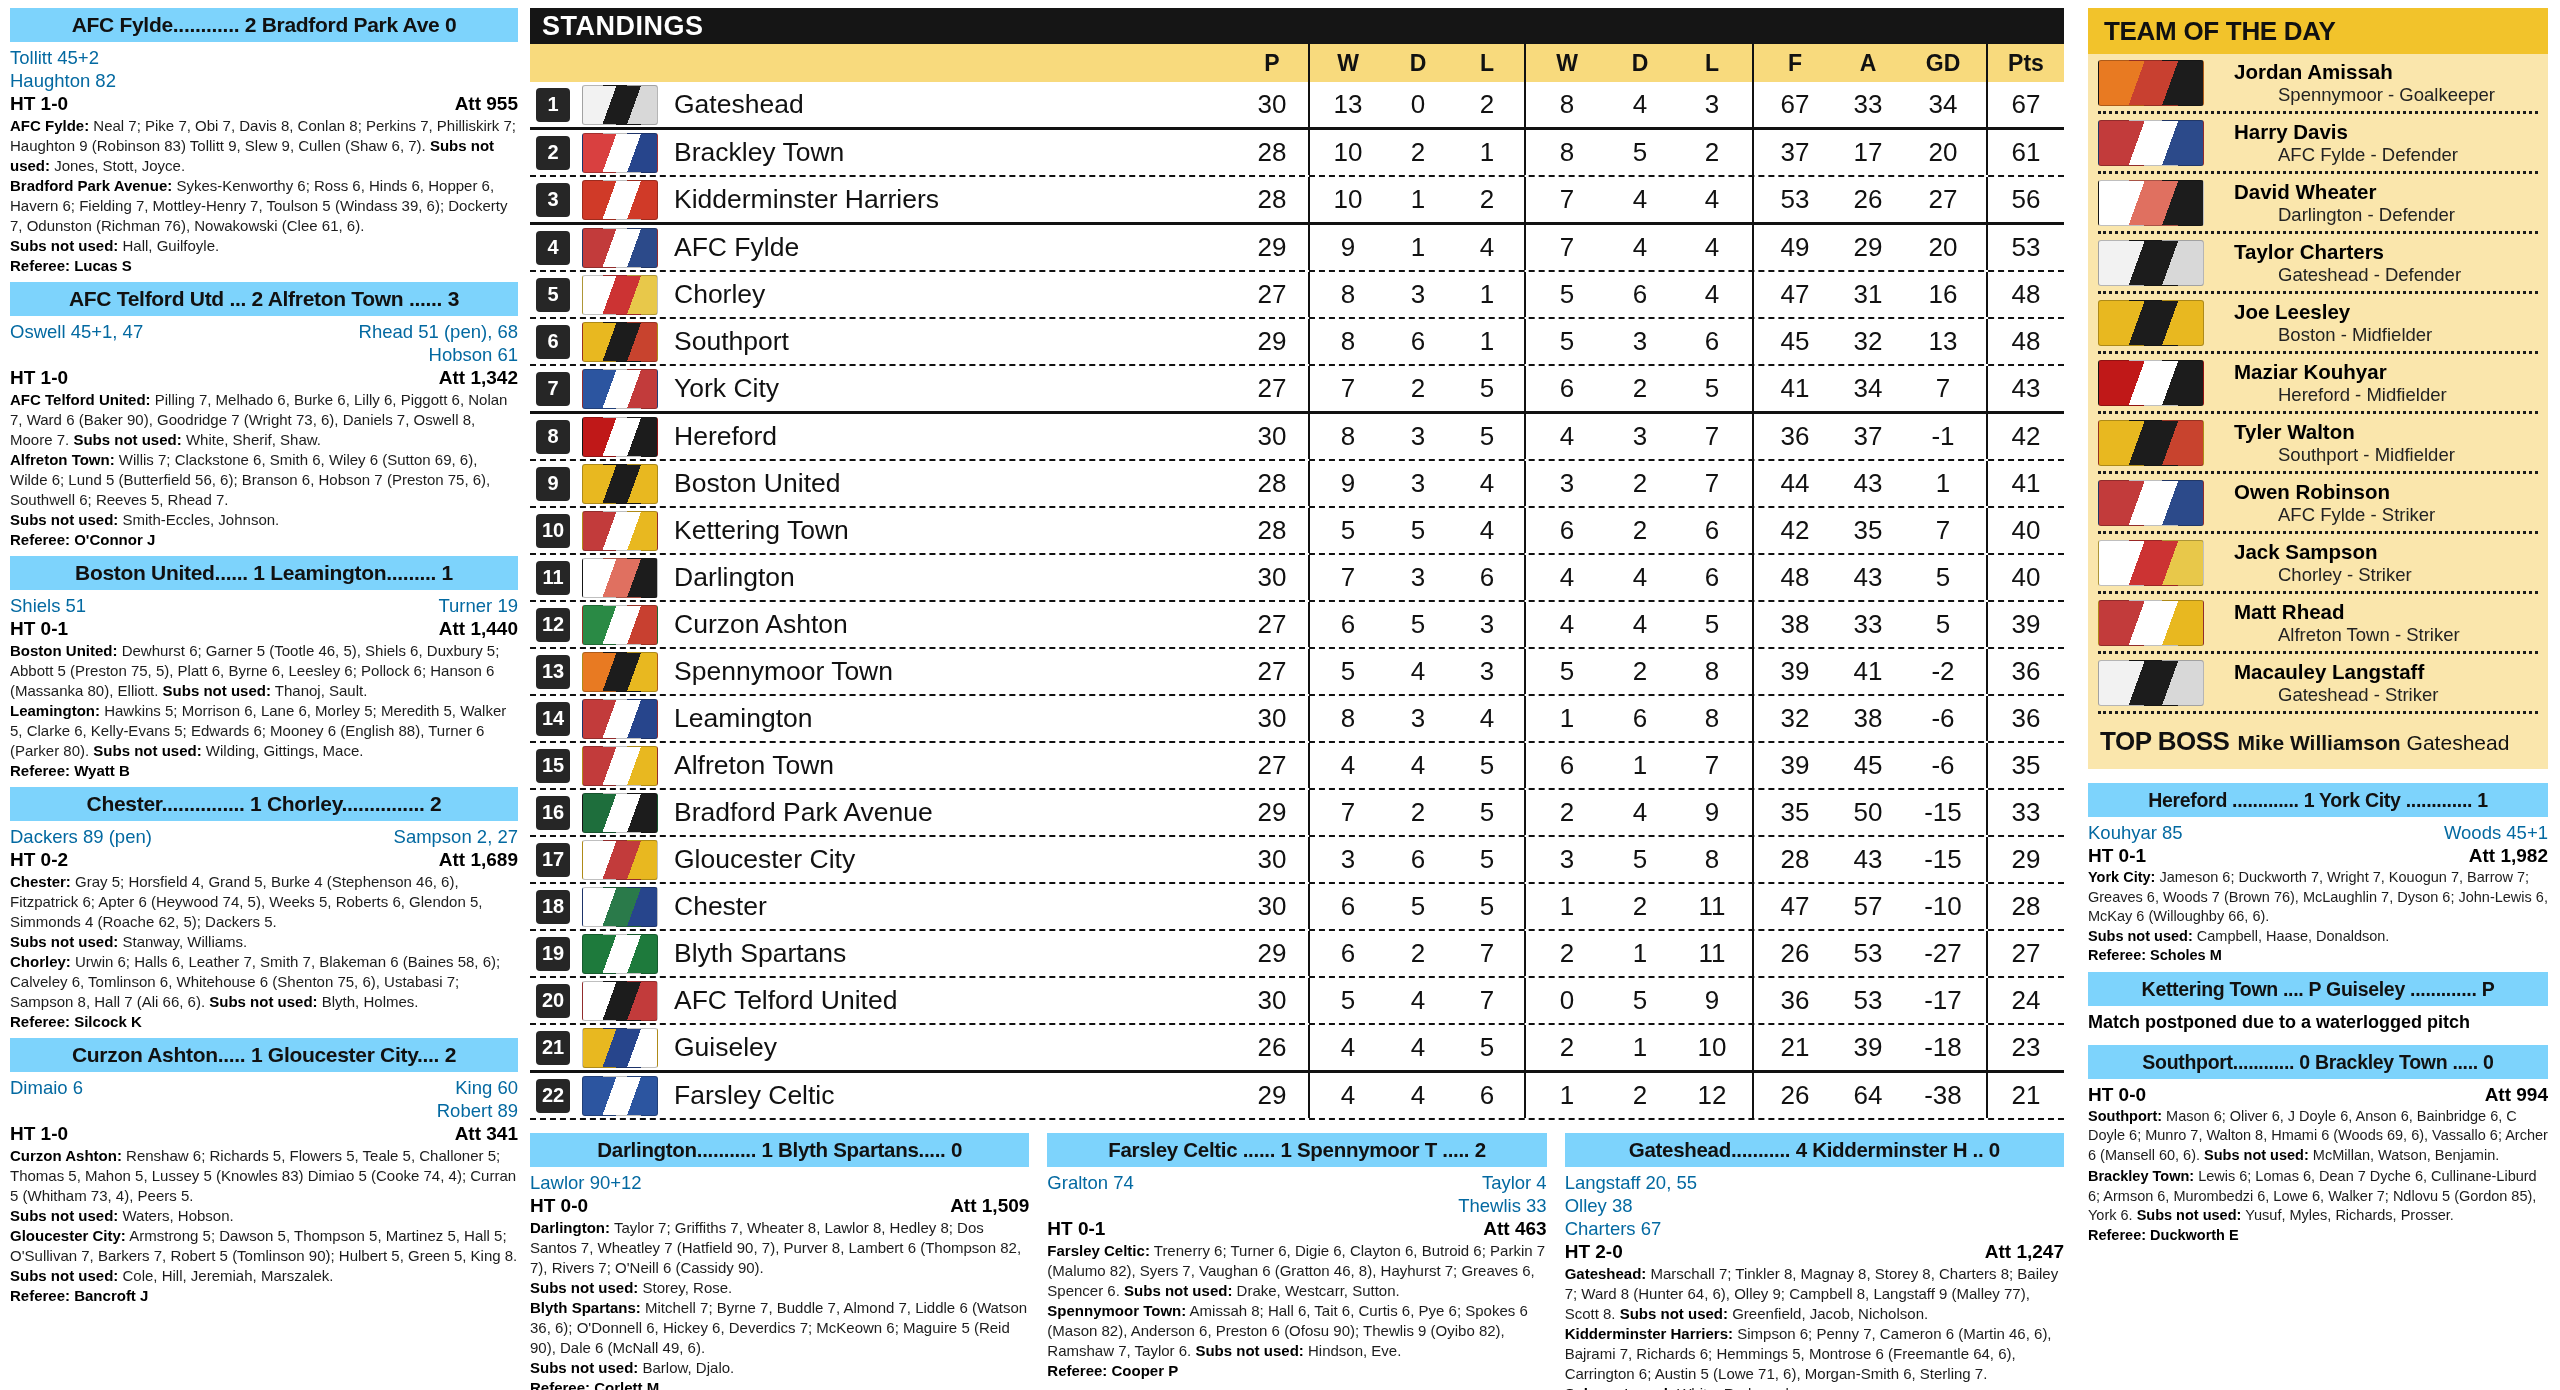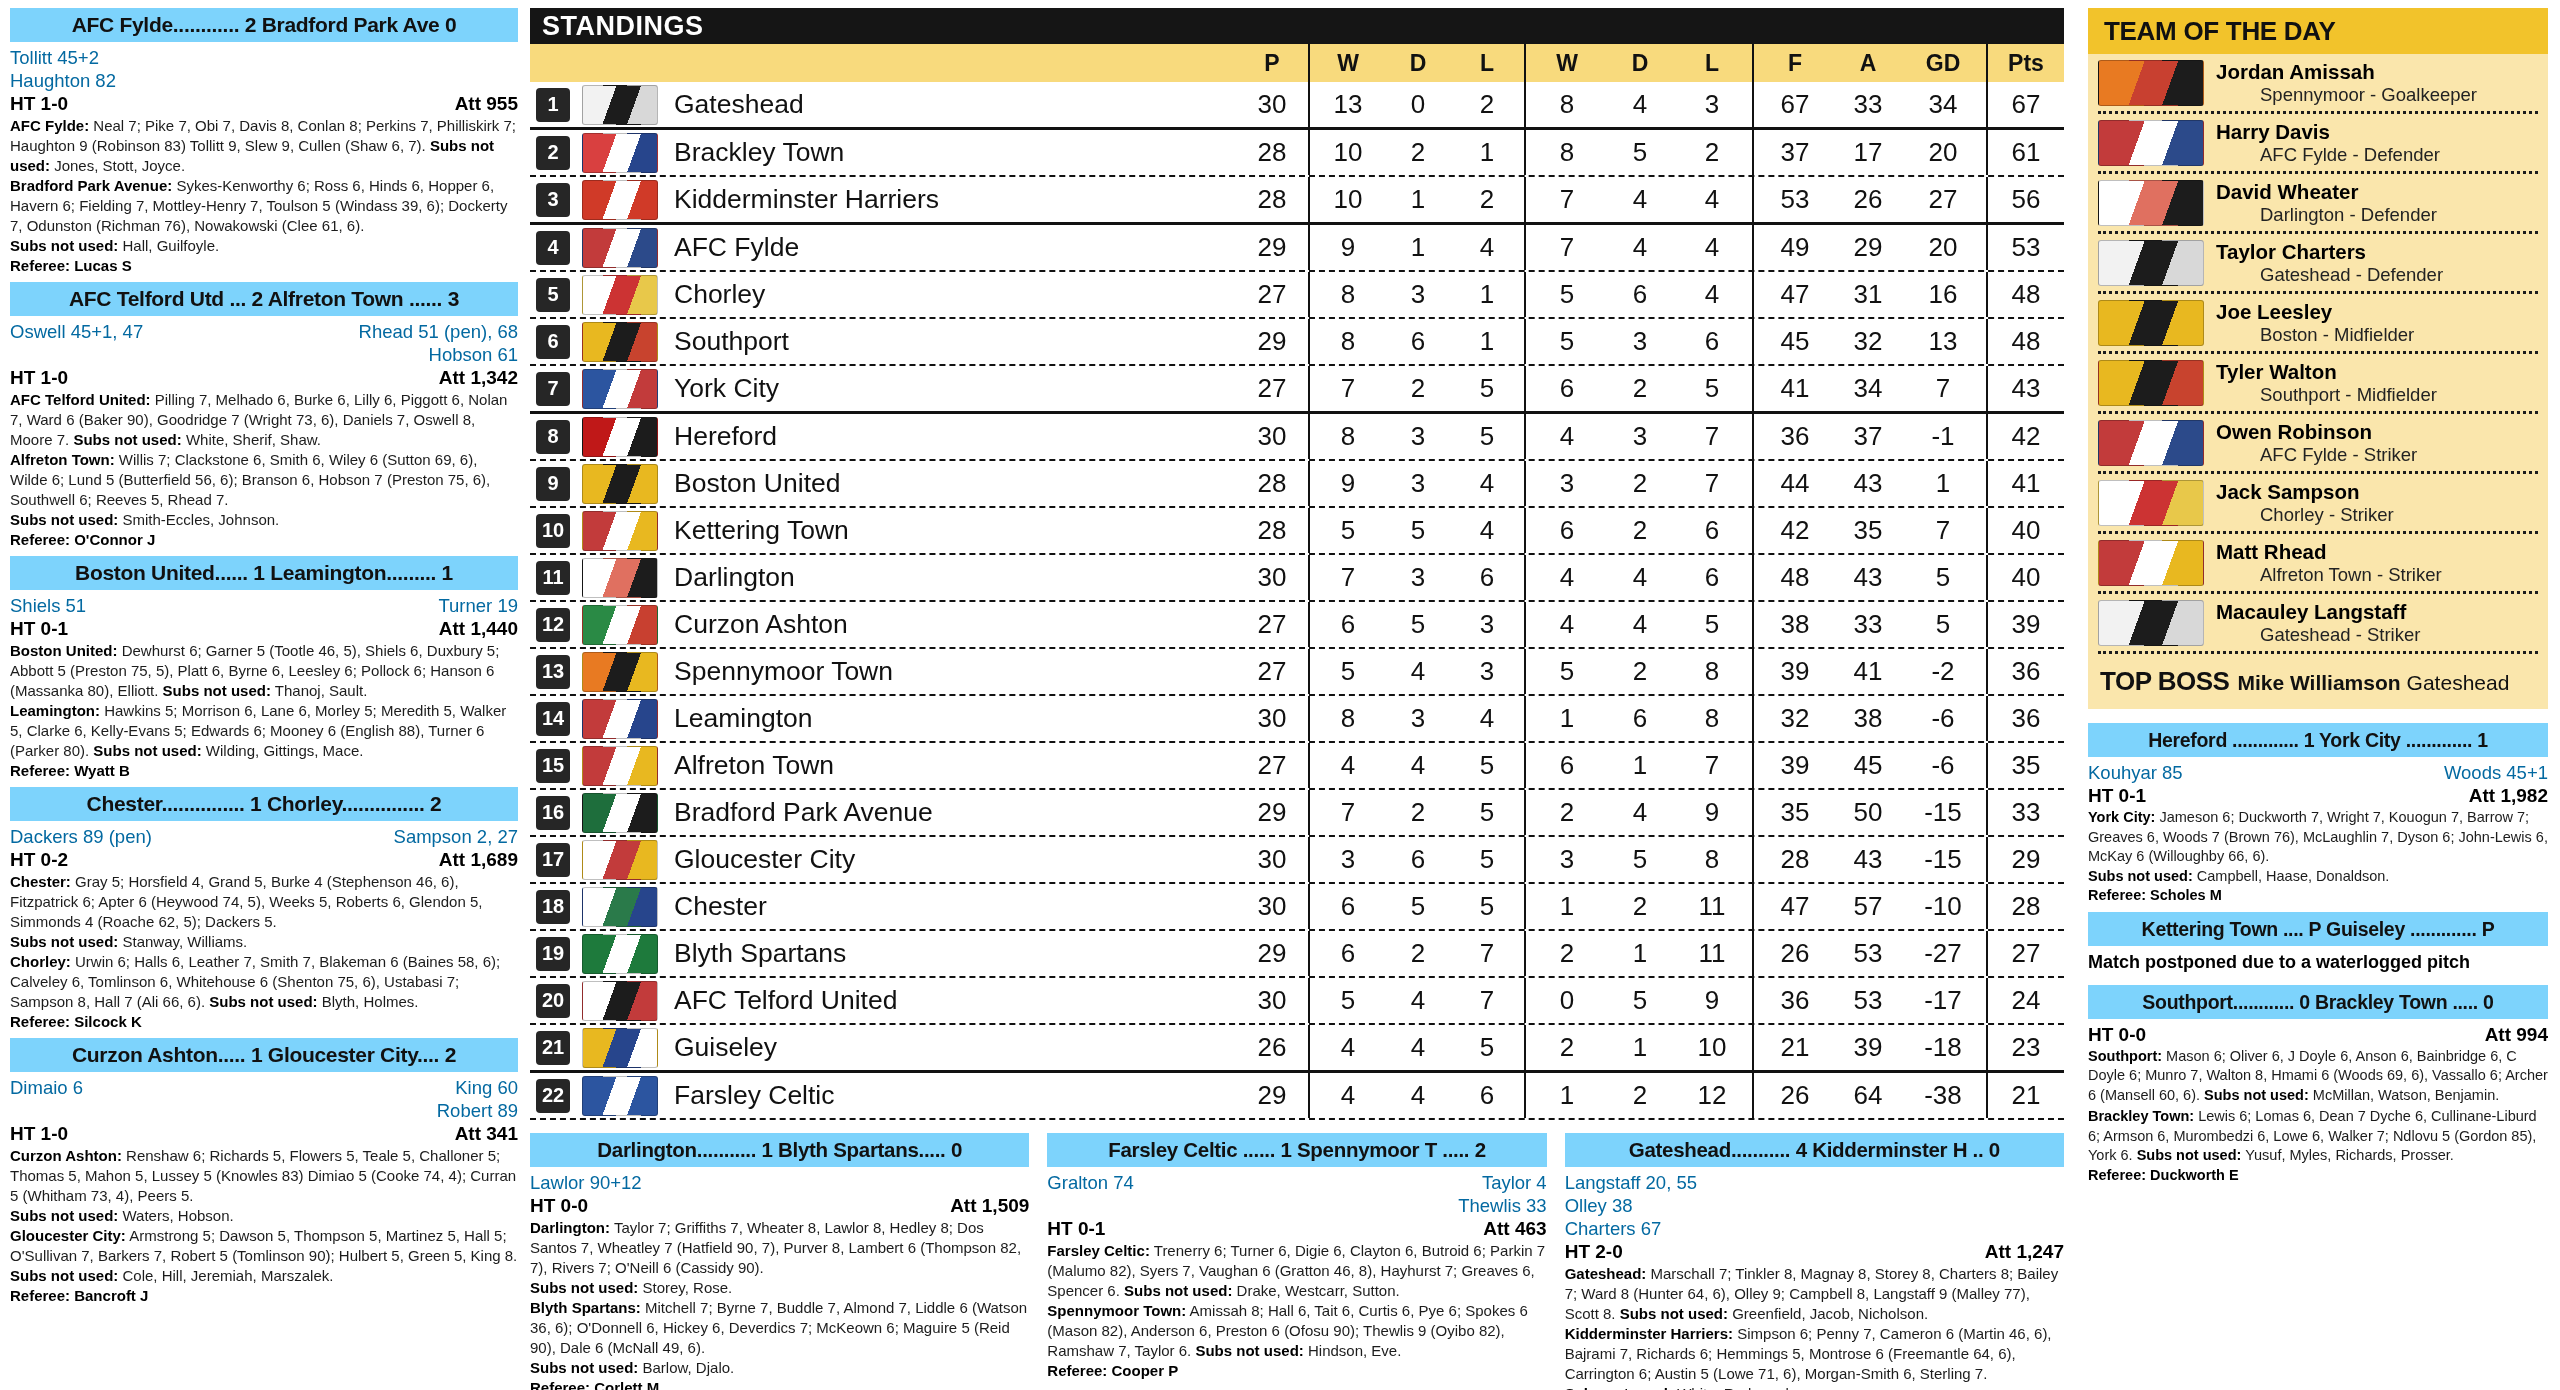--- a/index.html
+++ b/index.html
@@ -44,21 +44,21 @@
   .num{font-size:26px;}
 
   .bottom-reports{display:flex;gap:18px;margin:13px 14px 0 0;}
   .bottom-reports .report{flex:1;min-width:0;}
 
   
   .totd{background:#FAE6AC;padding-bottom:6px;}
   .totd-header{background:#F2C32B;height:46px;line-height:46px;font-weight:bold;font-size:26px;
     padding-left:16px;letter-spacing:-0.3px;color:#111;}
   .totd-list{padding:0 10px;}
-  .totd-row{display:flex;align-items:center;gap:12px;height:57px;border-bottom:3.5px dotted #1c1c1c;}
+  .totd-row{display:flex;align-items:center;gap:30px;height:57px;border-bottom:3.5px dotted #1c1c1c;}
   .totd-row:last-child{border-bottom:3.5px dotted #1c1c1c;}
   .totd-crest{width:104px;height:44px;border-radius:3px;flex-shrink:0;}
   .totd-name{font-weight:bold;font-size:20.5px;line-height:24px;color:#000;}
   .totd-club{font-size:18.5px;line-height:21px;color:#222;margin-left:44px;}
   .totd-footer{padding:12px 8px 6px 12px;font-size:21px;color:#111;white-space:nowrap;}
   .totd-footer .boss-label{font-weight:800;font-size:26px;letter-spacing:-0.5px;margin-right:8px;}
   .totd-footer .boss-name{font-weight:bold;margin-right:6px;}
   .right-reports{margin-top:14px;}
 </style>
 </head>
@@ -736,20 +736,27 @@
             </div>
           </div>
           <div class="totd-row">
             <div class="totd-crest" style="background: linear-gradient(110deg, rgb(232, 184, 32) 0px, rgb(232, 184, 32) 38%, rgb(28, 28, 28) 38%, rgb(28, 28, 28) 66%, rgb(232, 184, 32) 66%, rgb(232, 184, 32) 100%); border: 1px solid rgba(0, 0, 0, 0.25);"></div>
             <div class="totd-text">
               <div class="totd-name">Joe Leesley</div>
               <div class="totd-club">Boston - Midfielder</div>
             </div>
           </div>
           <div class="totd-row">
+            <div class="totd-crest" style="background: linear-gradient(110deg, rgb(192, 24, 24) 0px, rgb(192, 24, 24) 38%, rgb(255, 255, 255) 38%, rgb(255, 255, 255) 66%, rgb(28, 28, 28) 66%, rgb(28, 28, 28) 100%); border: 1px solid rgba(0, 0, 0, 0.25);"></div>
+            <div class="totd-text">
+              <div class="totd-name">Maziar Kouhyar</div>
+              <div class="totd-club">Hereford - Midfielder</div>
+            </div>
+          </div>
+          <div class="totd-row">
             <div class="totd-crest" style="background: linear-gradient(110deg, rgb(232, 184, 32) 0px, rgb(232, 184, 32) 38%, rgb(28, 28, 28) 38%, rgb(28, 28, 28) 66%, rgb(200, 67, 46) 66%, rgb(200, 67, 46) 100%); border: 1px solid rgba(0, 0, 0, 0.25);"></div>
             <div class="totd-text">
               <div class="totd-name">Tyler Walton</div>
               <div class="totd-club">Southport - Midfielder</div>
             </div>
           </div>
           <div class="totd-row">
             <div class="totd-crest" style="background: linear-gradient(110deg, rgb(194, 59, 59) 0px, rgb(194, 59, 59) 38%, rgb(255, 255, 255) 38%, rgb(255, 255, 255) 66%, rgb(44, 74, 138) 66%, rgb(44, 74, 138) 100%); border: 1px solid rgba(0, 0, 0, 0.25);"></div>
             <div class="totd-text">
               <div class="totd-name">Owen Robinson</div>

